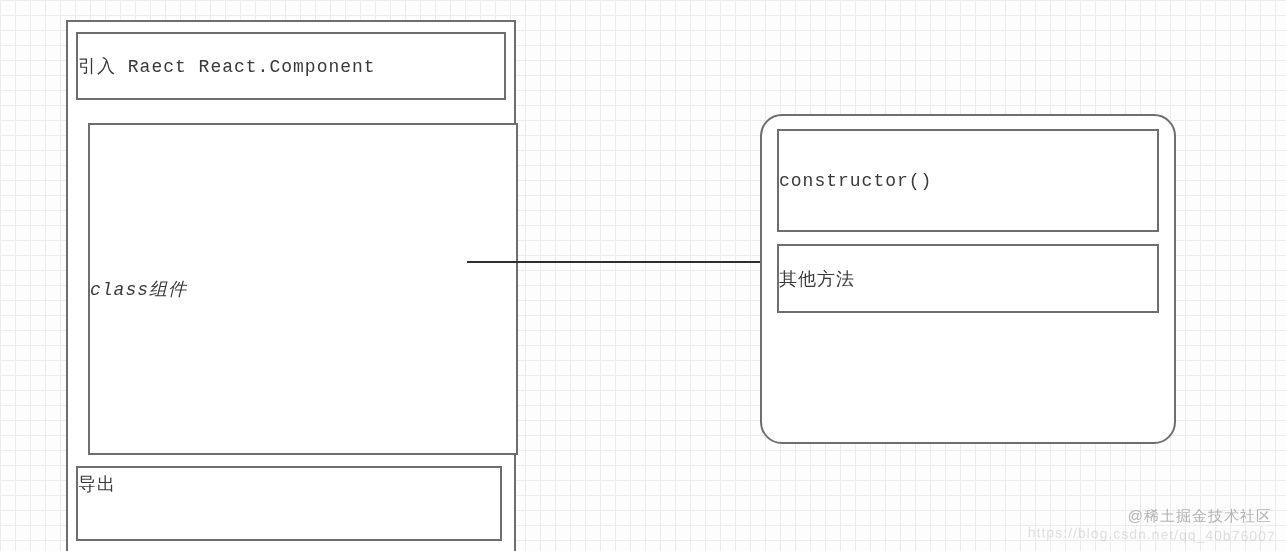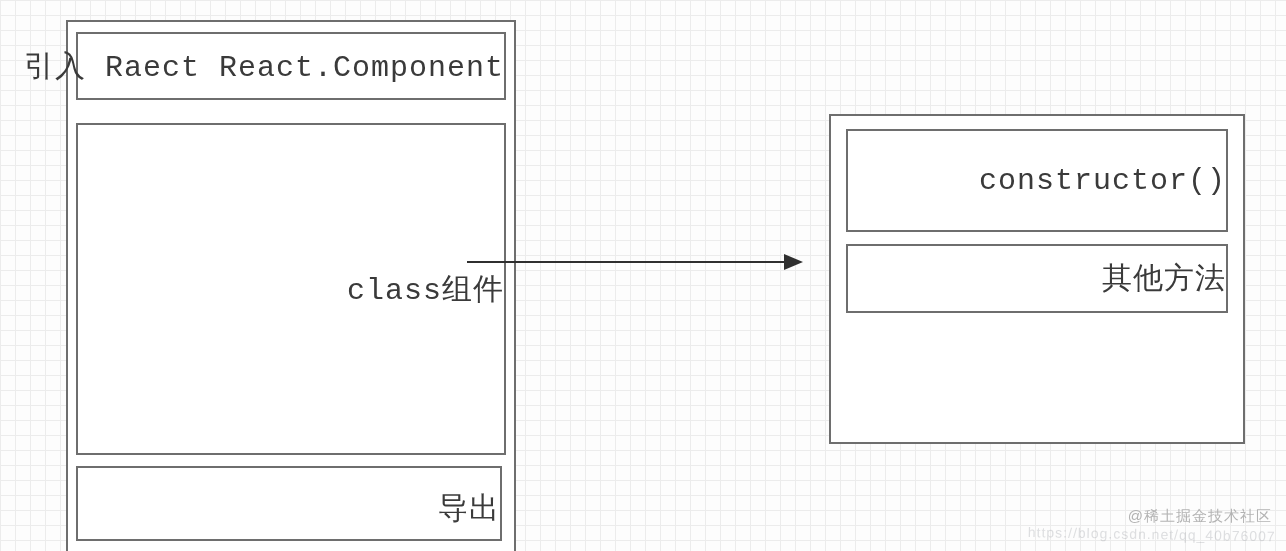--- a/index.html
+++ b/index.html
@@ -20,22 +20,22 @@
     position: absolute;
     background: #ffffff;
     border: 2px solid #6e6e6e;
   }
   .box {
     position: absolute;
     background: #ffffff;
     border: 2px solid #6e6e6e;
     display: flex;
     align-items: center;
-    justify-content: flex-end;
-    font-size: 30px;
+    justify-content: flex-start;
+    font-size: 18px;
     letter-spacing: 1px;
     white-space: nowrap;
   }
   .arrow-wrap {
     position: absolute;
     left: 460px;
     top: 249px;
     width: 348px;
     height: 28px;
   }
@@ -63,36 +63,36 @@
 </style>
 </head>
 <body>
 
 <div class="canvas">
 
   <div class="shell" style="left:66px; top:20px; width:446px; height:560px;">
     <div class="box" style="left:8px; top:10px; width:426px; height:64px;">
       <span>引入 Raect React.Component</span>
     </div>
-    <div class="box" style="left:8px; top:101px; width:426px; height:328px;">
+    <div class="box" style="left:20px; top:101px; width:426px; height:328px;font-style:italic;">
       <span>class组件</span>
     </div>
-    <div class="box" style="left:8px; top:444px; width:426px; height:75px; align-items:flex-start; padding-top:20px; box-sizing:border-box;">
+    <div class="box" style="left:8px; top:444px; width:426px; height:75px; align-items:flex-start; padding-top:4px; box-sizing:border-box;">
       <span>导出</span>
     </div>
   </div>
 
   <div class="arrow-wrap">
     <svg width="348" height="28" viewBox="0 0 348 28">
       <line x1="7" y1="13" x2="326" y2="13" stroke="#2f2f2f" stroke-width="2.2"></line>
       <polygon points="324,5 343,13 324,21" fill="#2f2f2f"></polygon>
     </svg>
   </div>
 
-  <div class="shell" style="left:829px; top:114px; width:412px; height:326px;">
+  <div class="shell" style="left:760px; top:114px; width:412px; height:326px;border-radius:22px;">
     <div class="box" style="left:15px; top:13px; width:378px; height:99px;">
       <span>constructor()</span>
     </div>
     <div class="box" style="left:15px; top:128px; width:378px; height:65px;">
       <span>其他方法</span>
     </div>
   </div>
 
   <div class="wm-url">https://blog.csdn.net/qq_40b76007</div>
   <div class="wm-community">@稀土掘金技术社区</div>

